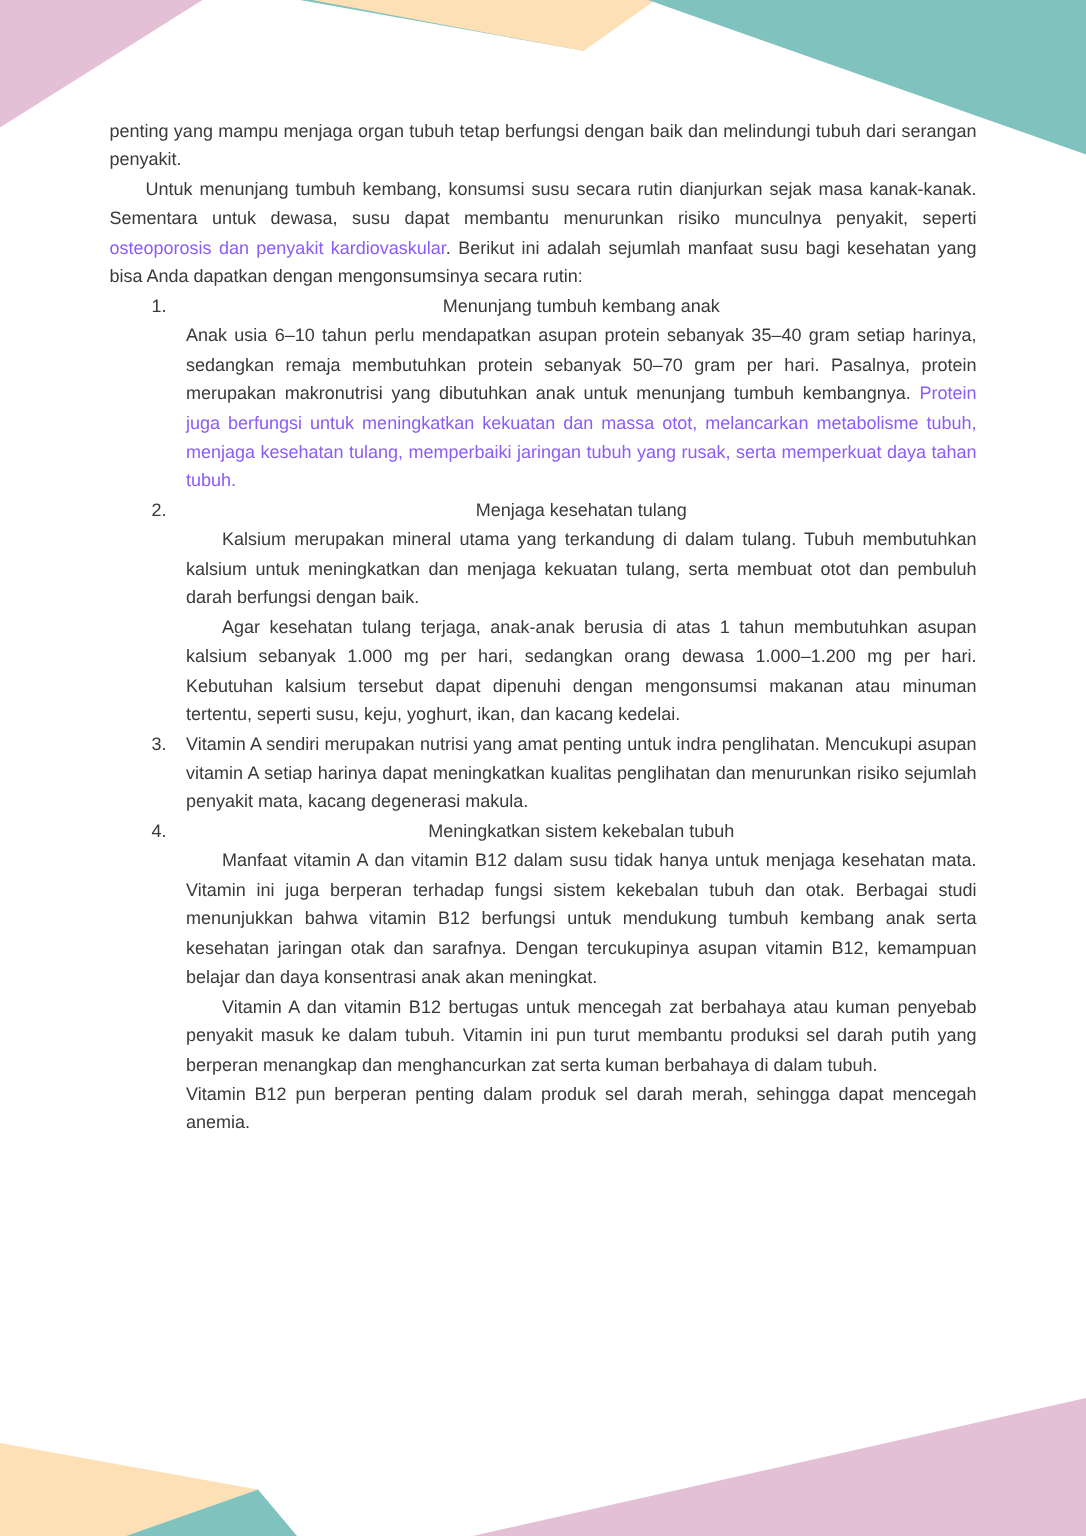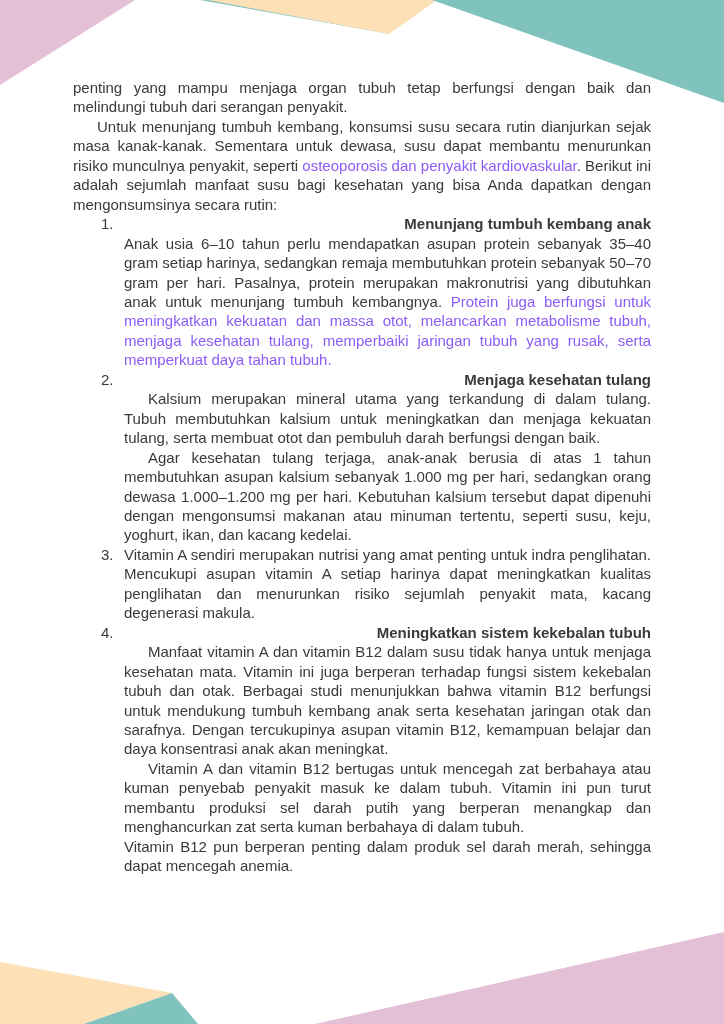--- a/index.html
+++ b/index.html
@@ -7,21 +7,21 @@
       padding: 0;
       background: #ffffff;
     }
     .page {
       position: relative;
       width: 724px;
       height: 1024px;
       overflow: hidden;
       background: #ffffff;
       font-family: "Liberation Sans", sans-serif;
-      font-size: 15px;
+      font-size: 12px;
       color: #3a3a3a;
     }
     .deco {
       position: absolute;
       left: 0;
       top: 0;
       width: 724px;
       height: 1024px;
       pointer-events: none;
     }
@@ -50,22 +50,21 @@
     ol.benefits > li {
       position: relative;
       padding-left: 51px;
     }
     .num {
       position: absolute;
       left: 28px;
       top: 0;
     }
     .item-title {
-      text-align: right;
-      font-weight: bold;
+      text-align: center;
     }
     .sub-indent {
       text-indent: 24px;
     }
   </style>
 </head>
 <body>
 
 <div class="page">
 

